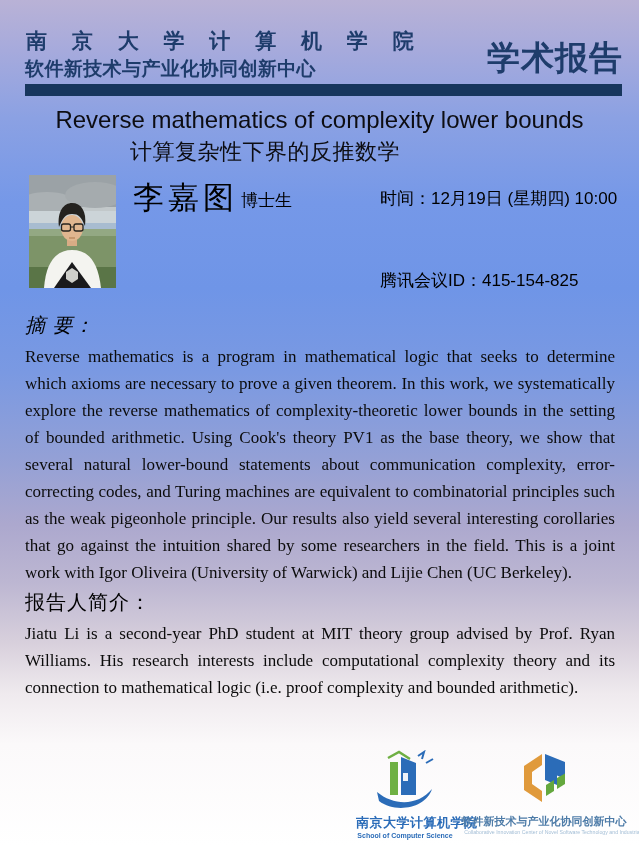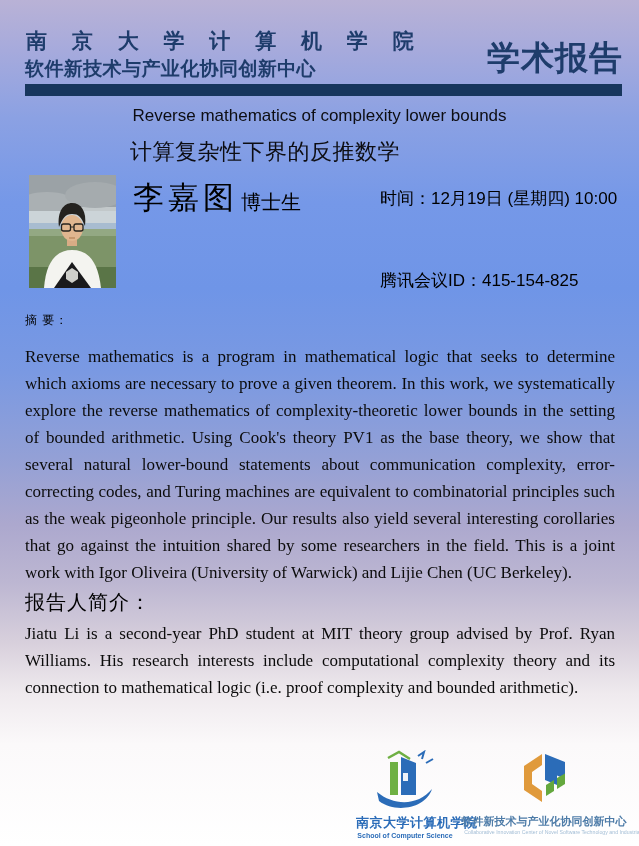--- a/index.html
+++ b/index.html
@@ -39,57 +39,57 @@
     position: absolute; right: 16px; top: 36px;
     font-size: 33px; font-weight: bold; color: #1e3c6b;
     letter-spacing: 1px; white-space: nowrap;
   }
   .header-rule {
     position: absolute; left: 25px; top: 84px;
     width: 597px; height: 12px; background: #17365d;
   }
   .title-en {
     position: absolute; left: 0; top: 106px; width: 639px;
-    text-align: center; font-size: 17px; color: #0d0d12; white-space: nowrap;
+    text-align: center; font-size: 24px; color: #0d0d12; white-space: nowrap;
   }
   .title-zh {
     position: absolute; left: 0; top: 137px; width: 530px;
     text-align: center; font-size: 22px; color: #0d0d12;
     letter-spacing: 0.5px; white-space: nowrap;
   }
   .photo {
     position: absolute; left: 29px; top: 175px;
     width: 87px; height: 113px; overflow: hidden;
   }
   .photo svg { display: block; }
   .speaker-name {
     position: absolute; left: 133px; top: 177px;
     font-family: "Liberation Serif", serif;
     font-size: 31px; font-weight: normal; color: #000;
     letter-spacing: 4px; white-space: nowrap;
   }
   .speaker-degree {
     position: absolute; left: 241px; top: 189px;
-    font-size: 20px; color: #000; white-space: nowrap;
+    font-size: 17px; color: #000; white-space: nowrap;
   }
   .speaker-time {
     position: absolute; left: 380px; top: 187px;
     font-size: 17px; color: #000; white-space: nowrap;
   }
   .speaker-affiliation {
     position: absolute; left: 133px; top: 269px;
     font-size: 17px; color: #000; white-space: nowrap;
   }
   .speaker-meeting {
     position: absolute; left: 380px; top: 269px;
     font-size: 17px; color: #000; white-space: nowrap;
   }
   .abstract-heading {
     position: absolute; left: 25px; top: 312px;
-    font-size: 12px; color: #000; letter-spacing: 1px; white-space: nowrap;
+    font-size: 20px; color: #000; letter-spacing: 1px; white-space: nowrap; font-style: italic;
   }
   .abstract-body {
     position: absolute; left: 25px; top: 343px; width: 590px;
     font-family: "Liberation Serif", serif;
     font-size: 17px; line-height: 27px; color: #0b0b0b;
     text-align: justify;
   }
   .bio-heading {
     position: absolute; left: 25px; top: 589px;
     font-size: 20px; color: #000; letter-spacing: 1px; white-space: nowrap; text-align: right;

